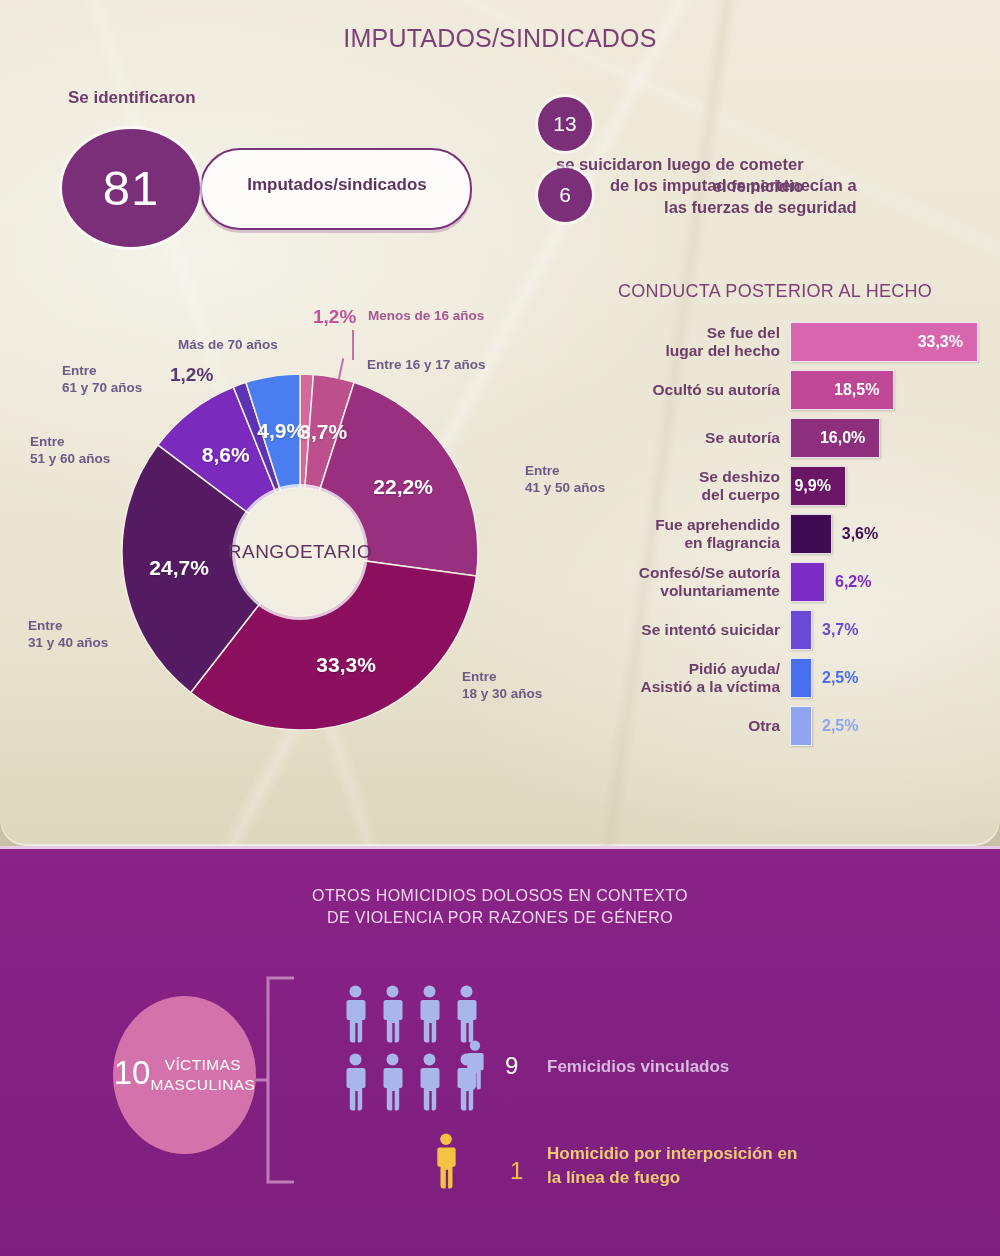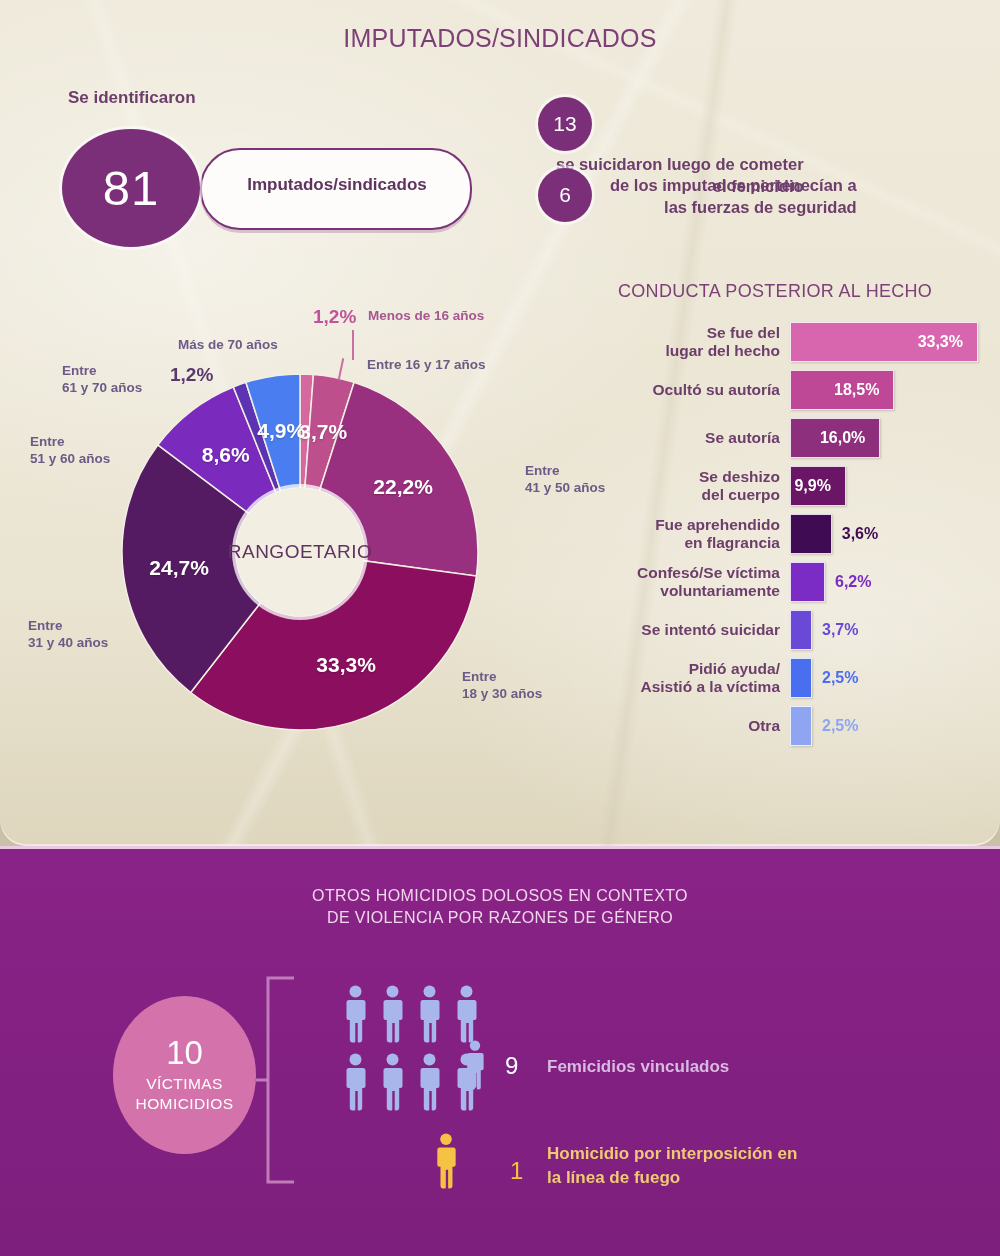--- a/index.html
+++ b/index.html
@@ -116,21 +116,21 @@
     position:absolute;left:0;top:846px;width:1000px;height:410px;
     background:linear-gradient(#8a2387 0%,#842183 40%,#7d1f7d 100%);
     border-top:3px solid #e9c9e3;
   }
   #bottom-title{
     position:absolute;left:0;top:36px;width:1000px;text-align:center;
     color:#f0d7ec;font-size:16px;line-height:1.35;letter-spacing:.4px;white-space:pre-line;
   }
   #circle-10{
     position:absolute;left:113px;top:996px;width:143px;height:158px;border-radius:50%;
-    background:#d473ab;display:flex;flex-direction:column;align-items:center;justify-content:center;
+    background:#d473ab;display:flex;flex-direction:row;align-items:center;justify-content:center;
     color:#fff;text-align:center;
   }
   #circle-10 .n{font-size:33px;line-height:1;margin-bottom:5px;}
   #circle-10 .t{font-size:15.5px;line-height:1.3;letter-spacing:.4px;white-space:pre-line;}
   #bracket{position:absolute;left:256px;top:975px;width:62px;height:210px;}
   .person{display:block;}
   #people-9{position:absolute;left:343px;top:985px;}
   .prow{display:flex;gap:12px;}
   #lone-person{position:absolute;left:464px;top:1040px;}
   #nine-num{position:absolute;left:505px;top:1052px;color:#fff;font-size:24px;}
@@ -264,21 +264,21 @@
       </div>
       <div class="bar-row">
         <div class="bar-label">Fue aprehendido
 en flagrancia</div>
         <div class="bar-track">
           <div class="bar" style="width: 41.7778px; background: rgb(63, 11, 82);"></div>
           <span class="bar-out" style="color: rgb(63, 11, 82);">3,6%</span>
         </div>
       </div>
       <div class="bar-row">
-        <div class="bar-label">Confesó/Se víctima
+        <div class="bar-label">Confesó/Se autoría
 voluntariamente</div>
         <div class="bar-track">
           <div class="bar" style="width: 35.003px; background: rgb(123, 44, 196);"></div>
           <span class="bar-out" style="color: rgb(123, 44, 196);">6,2%</span>
         </div>
       </div>
       <div class="bar-row">
         <div class="bar-label">Se intentó suicidar</div>
         <div class="bar-track">
           <div class="bar" style="width: 22px; background: rgb(106, 73, 214);"></div>
@@ -304,21 +304,21 @@
 </div>
 
 <div id="bottom-panel">
   <div id="bottom-title">OTROS HOMICIDIOS DOLOSOS EN CONTEXTO
 DE VIOLENCIA POR RAZONES DE GÉNERO</div>
 </div>
 
 <div id="circle-10">
   <div class="n">10</div>
   <div class="t">VÍCTIMAS
-HOMICIDIOS</div>
+MASCULINAS</div>
 </div>
 
 <svg id="bracket" viewBox="0 0 62 210">
   <path d="M38 3 H12 V207 H38" fill="none" stroke="#c07cb9" stroke-width="3"></path>
   <path d="M0 105 H12" fill="none" stroke="#c07cb9" stroke-width="3"></path>
 </svg>
 
 <div id="people-9">
     <div class="prow" style="margin-bottom: 10px;">
       <svg width="25" height="58" viewBox="0 0 24 58" class="person">

